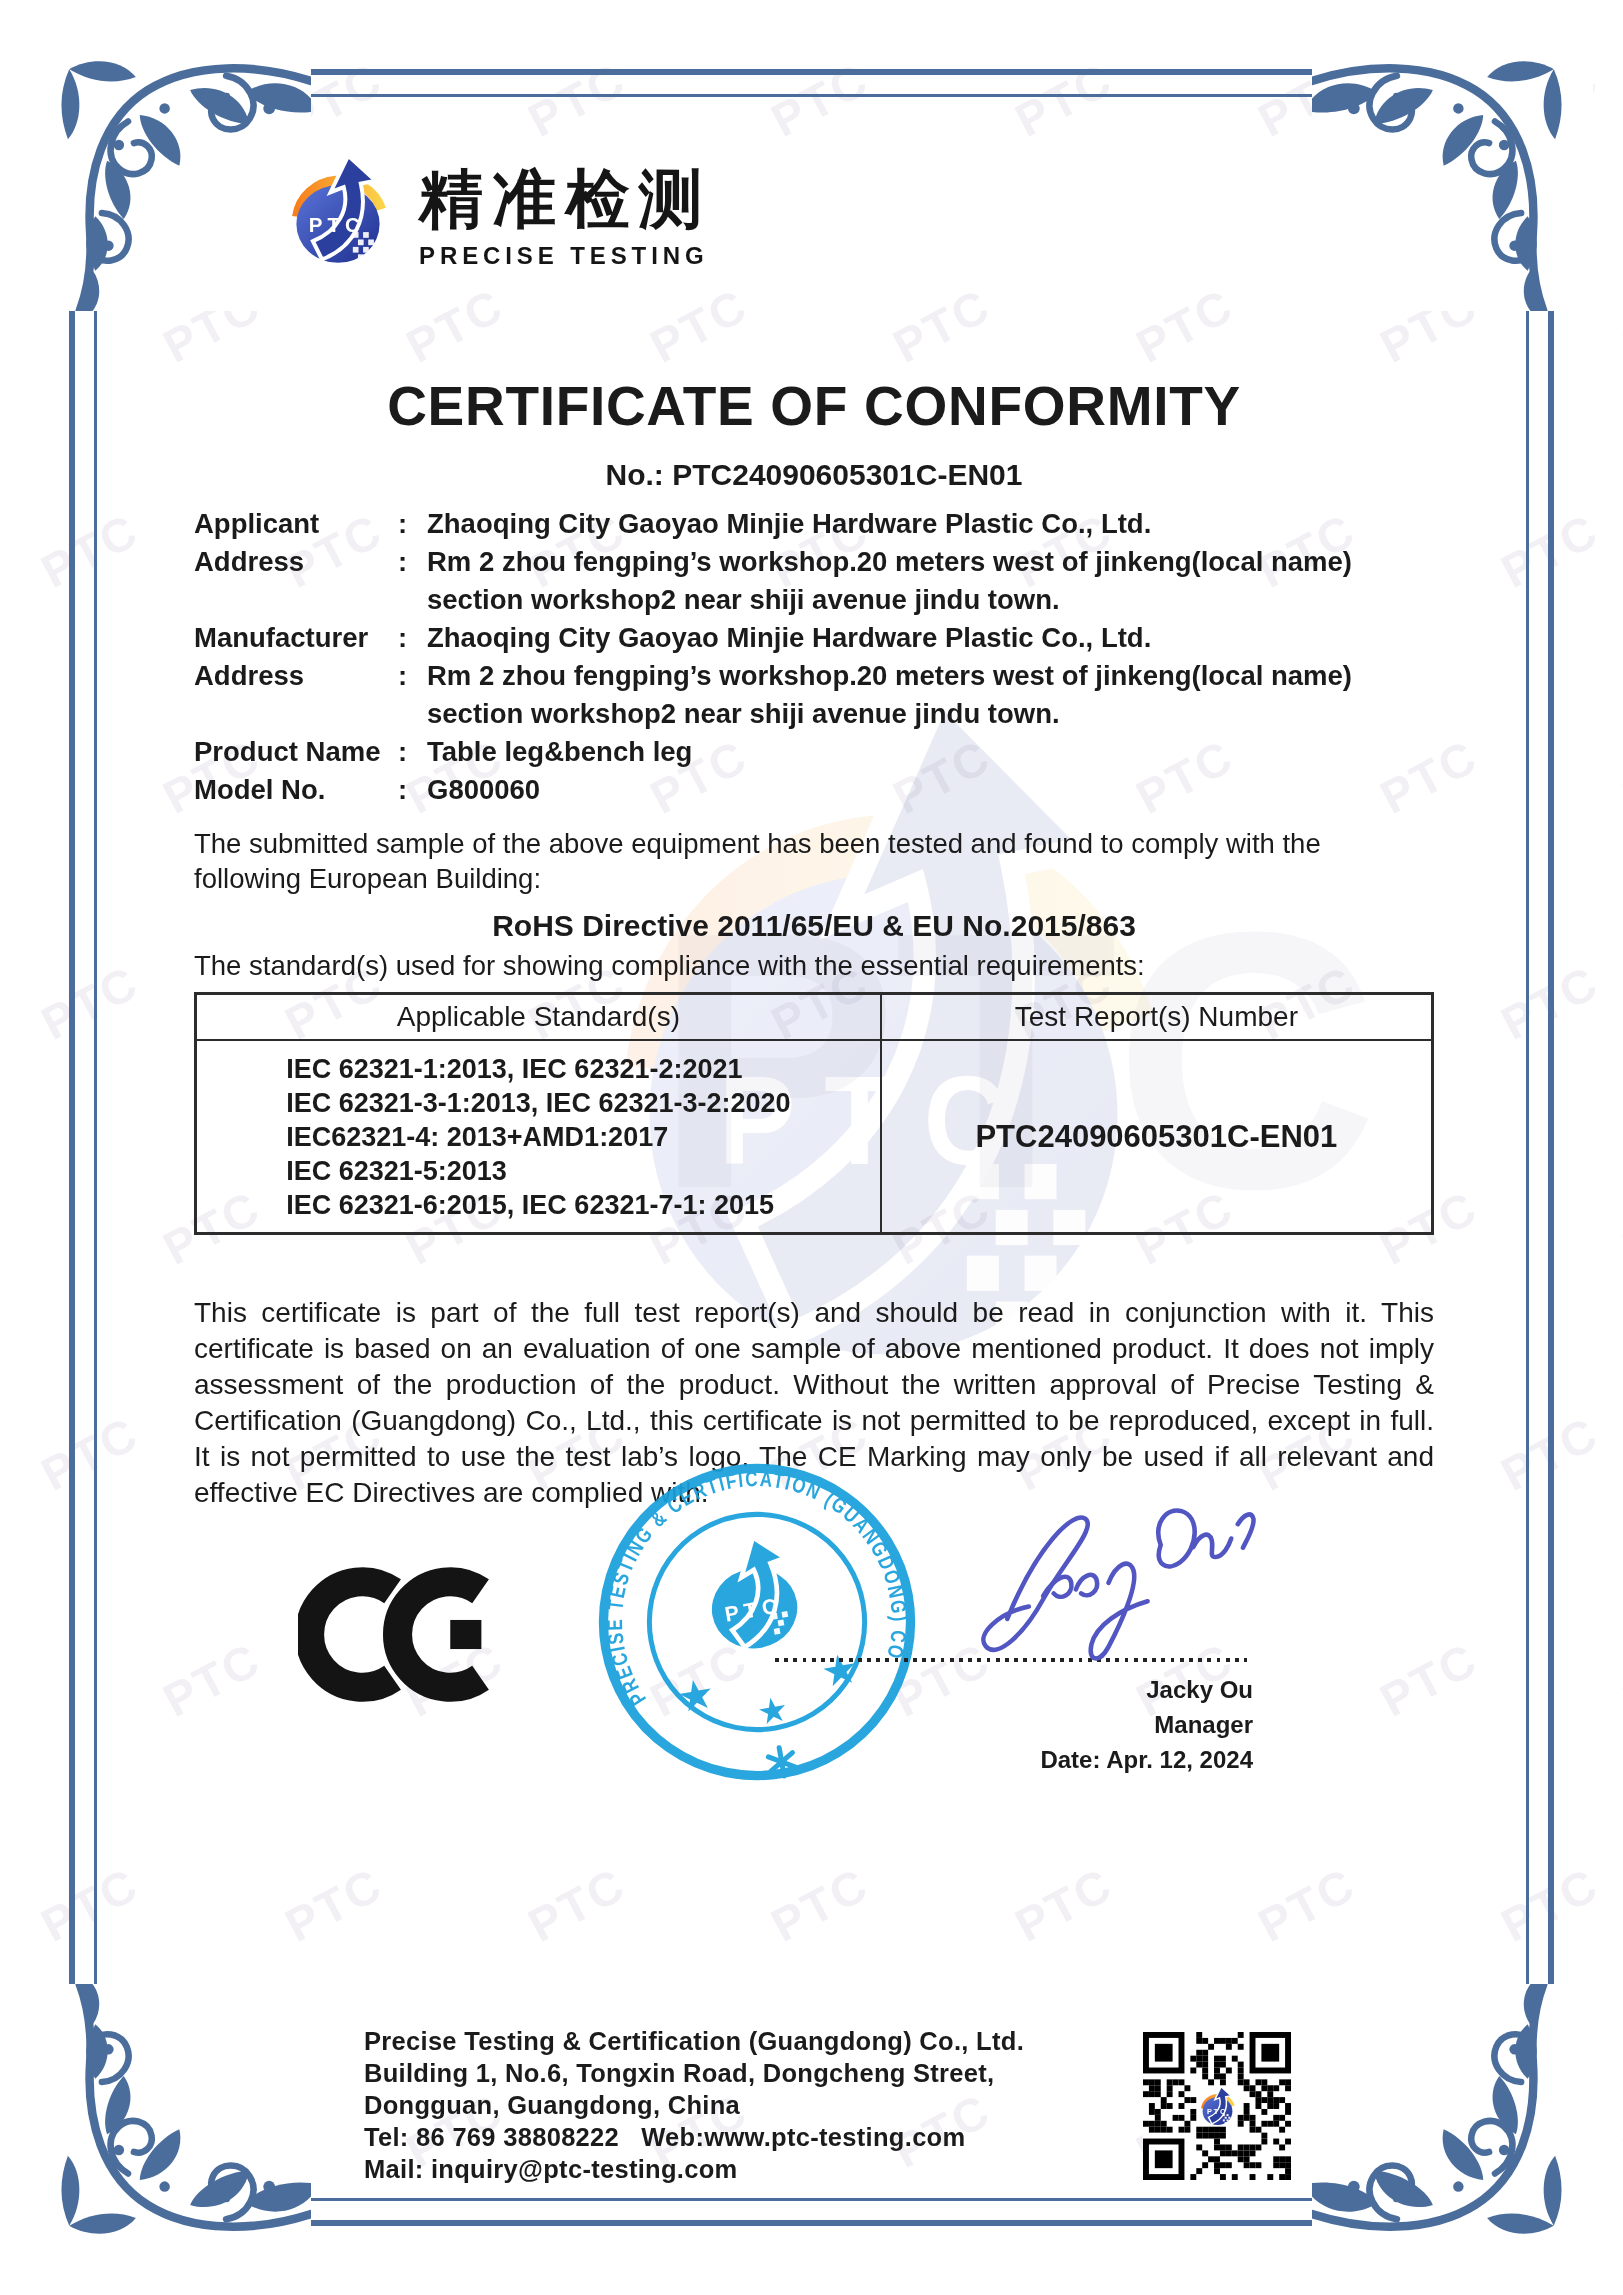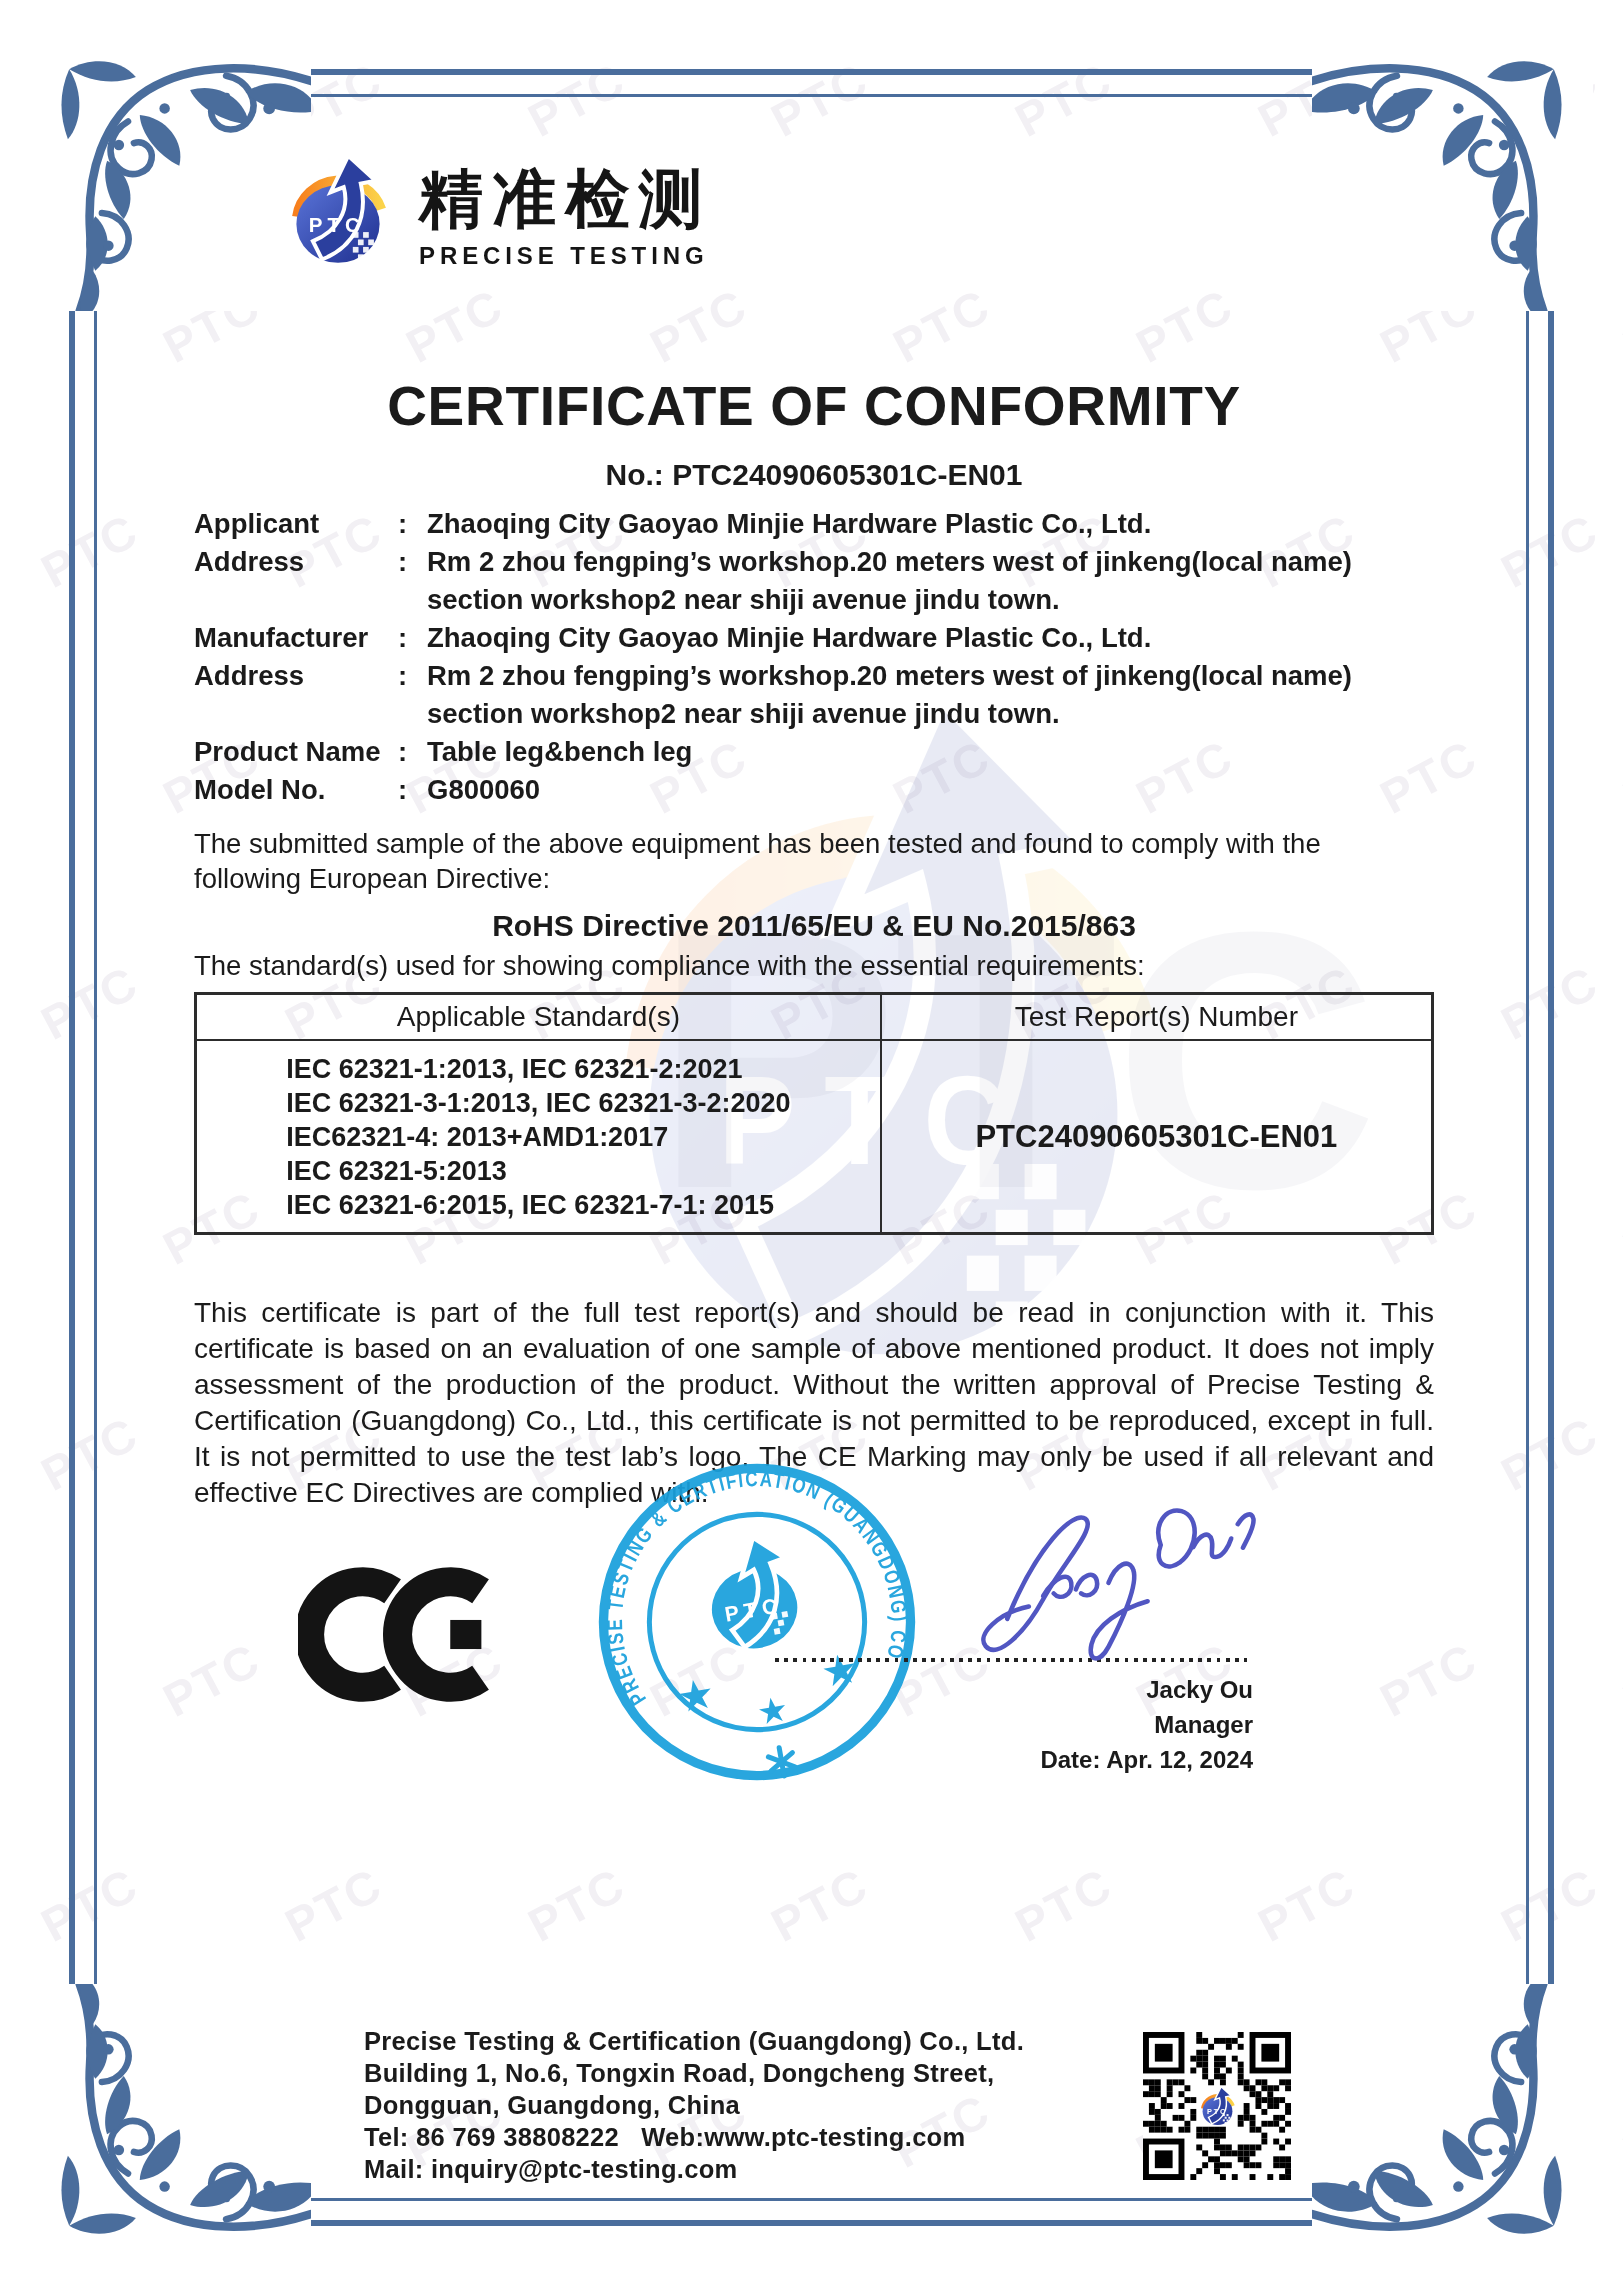--- a/index.html
+++ b/index.html
@@ -277,21 +277,21 @@
           <span>:</span>
           <span>Table leg&amp;bench leg</span>
         </div>
         <div class="field-row">
           <span>Model No.</span>
           <span>:</span>
           <span>G800060</span>
         </div>
       </div>
 
-    <p class="statement">The submitted sample of the above equipment has been tested and found to comply with the following European Directive:</p>
+    <p class="statement">The submitted sample of the above equipment has been tested and found to comply with the following European Building:</p>
     <div class="directive">RoHS Directive 2011/65/EU &amp; EU No.2015/863</div>
     <p class="standards-intro">The standard(s) used for showing compliance with the essential requirements:</p>
 
     <div class="std-table">
       <div class="cell head">Applicable Standard(s)</div>
       <div class="cell head">Test Report(s) Number</div>
       <div class="cell body std-lines" id="std-lines">
           <div>
             <div>IEC 62321-1:2013, IEC 62321-2:2021</div>
             <div>IEC 62321-3-1:2013, IEC 62321-3-2:2020</div>

